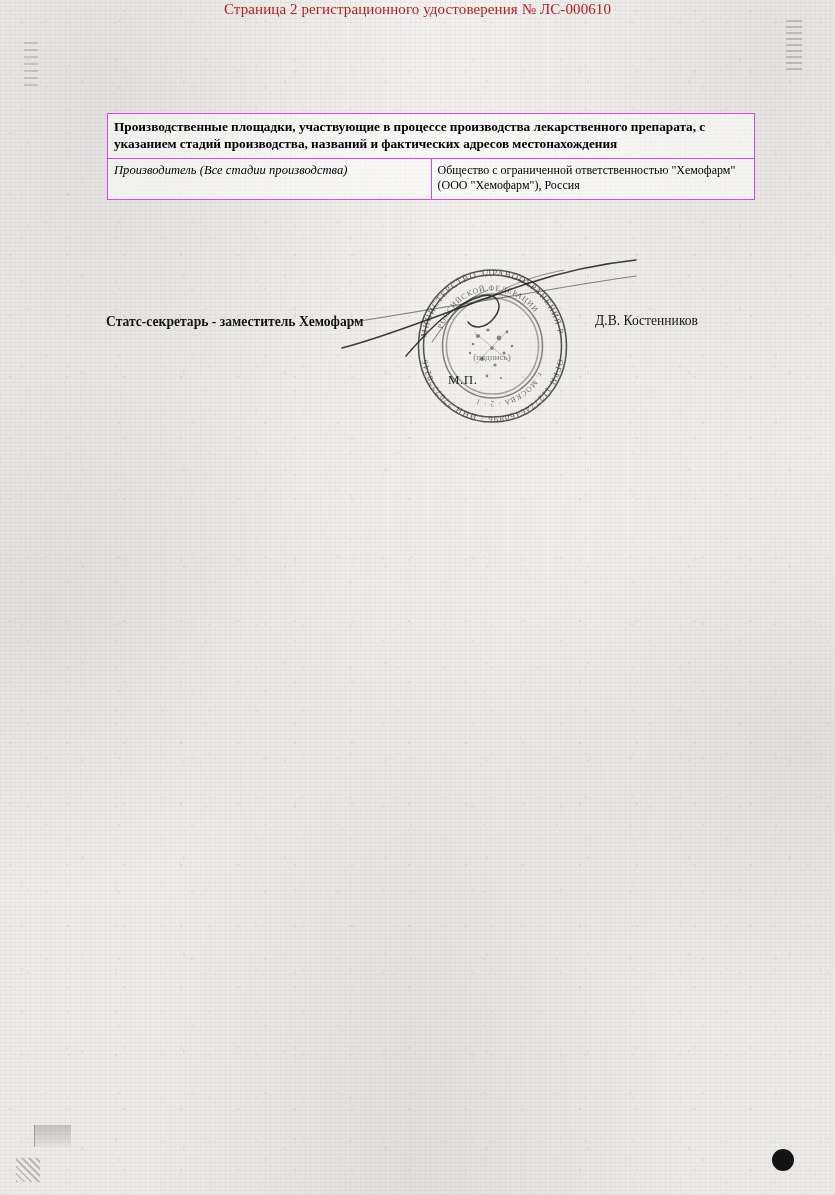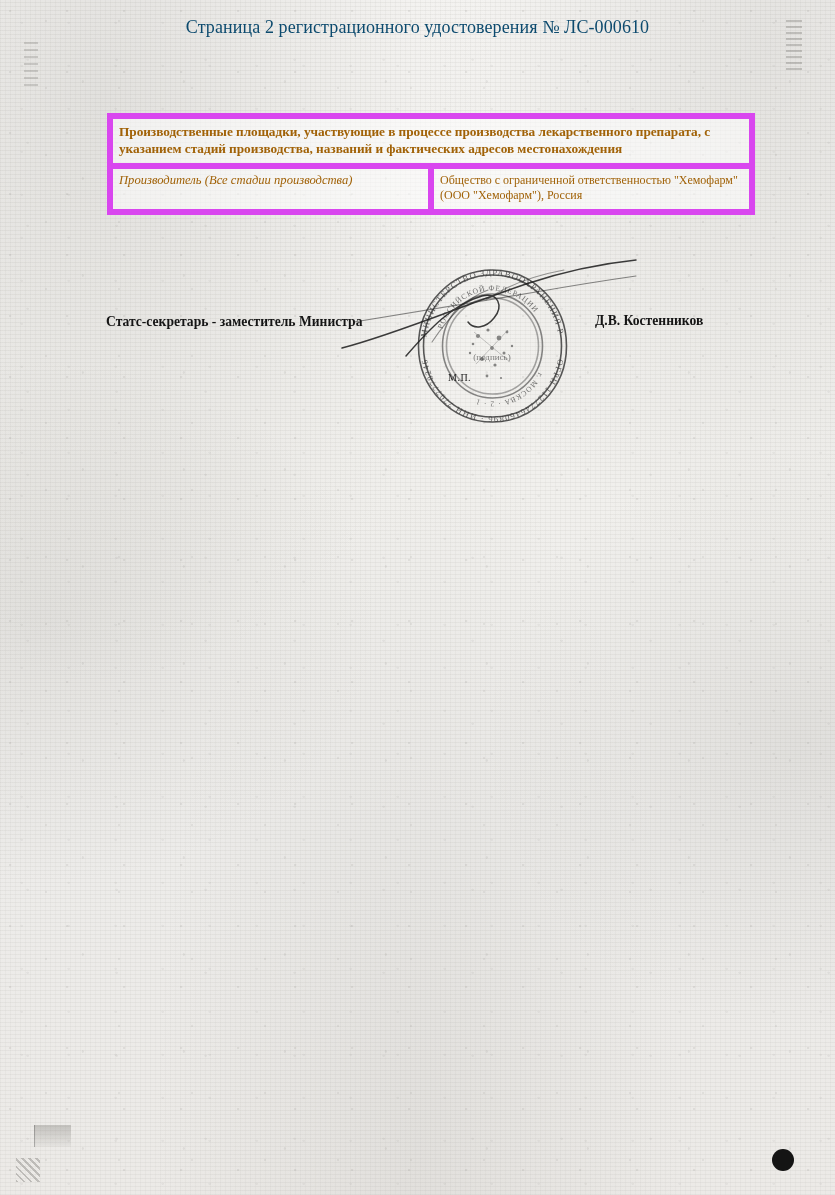--- a/index.html
+++ b/index.html
@@ -44,44 +44,44 @@
       radial-gradient(circle at 82% 84%, rgba(110,108,104,.20) 0 1px, transparent 1.4px),
       radial-gradient(circle at 46% 53%, rgba(110,108,104,.14) 0 1px, transparent 1.4px);
     background-size: 57px 61px, 73px 67px, 89px 83px, 101px 97px, 47px 43px;
   }
   .content {
     position: absolute;
     inset: 0;
   }
   .page-header {
     position: absolute;
-    top: 17px;
+    top: 1px;
     left: 0;
     width: 835px;
     text-align: center;
-    font-size: 18px;
-    color: #0c4a6e;
+    font-size: 15px;
+    color: #b91c1c;
     letter-spacing: .1px;
   }
 
   
   .reg-table {
     position: absolute;
     left: 107px;
     top: 113px;
     width: 648px;
     border-collapse: collapse;
     background: rgba(255,255,255,0.55);
     table-layout: fixed;
   }
   .reg-table td {
-    border: 6px solid #d946ef;
+    border: 1px solid #d946ef;
     padding: 4px 6px 5px 6px;
     vertical-align: top;
-    color: #a16207;
+    color: #000000;
   }
   .cell-title {
     font-weight: bold;
     font-size: 13.3px;
     line-height: 1.30;
     letter-spacing: -0.05px;
   }
   .cell-manufacturer {
     font-style: italic;
     font-size: 12.6px;
@@ -105,21 +105,21 @@
     width: 265px;
     font-weight: bold;
     font-size: 13.6px;
     line-height: 1.35;
     color: #151515;
   }
   .sign-right {
     position: absolute;
     left: 595px;
     top: 313px;
-    font-weight: bold;
+    font-weight: normal;
     font-size: 13.6px;
     color: #151515;
     white-space: nowrap;
   }
 
   
   .stamp {
     position: absolute;
     left: 404px;
     top: 258px;
@@ -136,21 +136,21 @@
     top: 252px;
     width: 320px;
     height: 140px;
     pointer-events: none;
   }
 
   .mp-label {
     position: absolute;
     left: 448px;
     top: 372px;
-    font-size: 10px;
+    font-size: 13px;
     color: #242424;
     letter-spacing: .5px;
   }
 
   
   .dot-bottom-right {
     position: absolute;
     left: 772px;
     top: 1149px;
     width: 22px;
@@ -208,21 +208,21 @@
         <tr>
           <td colspan="2" class="cell-title">Производственные площадки, участвующие в процессе производства лекарственного препарата, с указанием стадий производства, названий и фактических адресов местонахождения</td>
         </tr>
         <tr>
           <td class="cell-manufacturer">Производитель (Все стадии производства)</td>
           <td class="cell-company">Общество с ограниченной ответственностью "Хемофарм" (ООО "Хемофарм"), Россия</td>
         </tr>
       </tbody>
     </table>
 
-    <div class="sign-left">Статс-секретарь - заместитель Министра</div>
+    <div class="sign-left">Статс-секретарь - заместитель Хемофарм</div>
 
     <div class="sign-right">Д.В. Костенников</div>
 
     <div class="stamp">
       <svg width="177" height="172" viewBox="0 0 177 172">
         <defs>
           <path id="arcOuter" d="M 22,88 A 66,70 0 0 1 155,88"></path>
           <path id="arcOuterBottom" d="M 155,88 A 66,70 0 0 1 22,88"></path>
           <path id="arcInner" d="M 36,88 A 52,55 0 0 1 141,88"></path>
           <path id="arcInnerBottom" d="M 141,88 A 52,55 0 0 1 36,88"></path>

